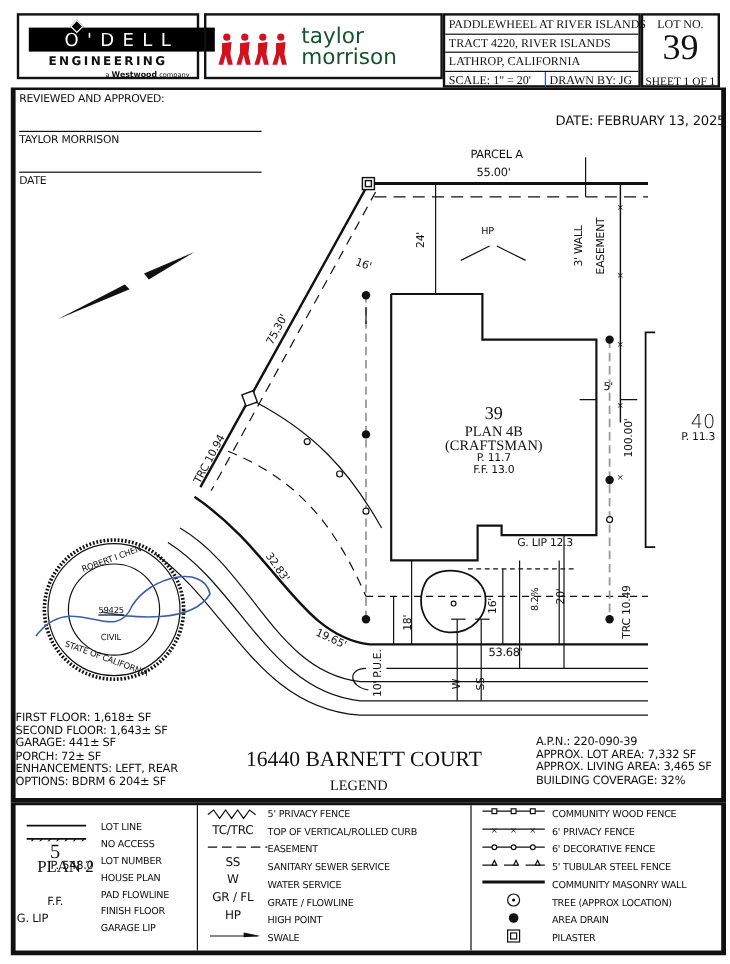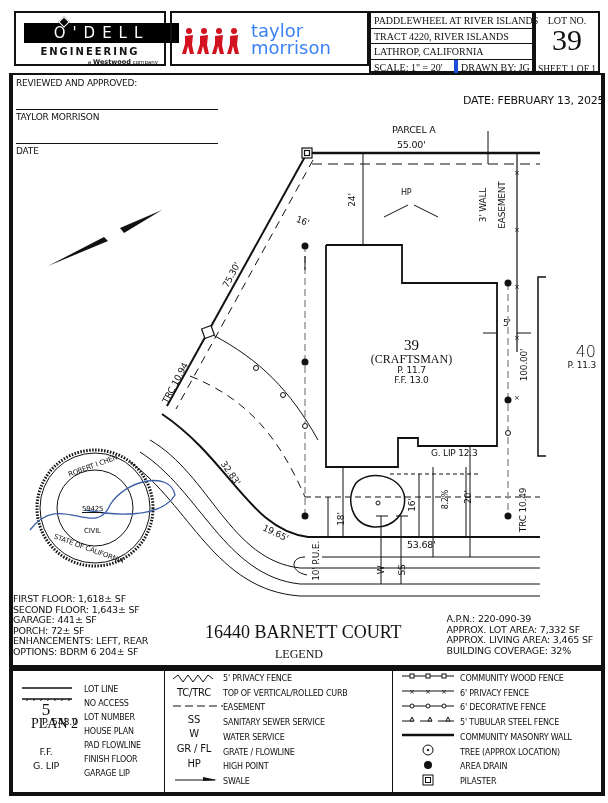--- a/index.html
+++ b/index.html
@@ -12,26 +12,26 @@
   
   .hdr-box { border: 2px solid #111; }
   .odell { left: 14px; top: 11px; width: 152px; height: 55px; }
   .odell-black { position: absolute; left: 8px; top: 10px; width: 155px; height: 20px; background: #000; color: #fff;
     font-family: "DejaVu Sans", sans-serif; font-size: 15px; letter-spacing: 7px; text-align: center; line-height: 20px; }
   .odell-diamond { position: absolute; left: 44px; top: 5px; width: 8px; height: 8px; background: #000; border: 1.5px solid #fff; transform: rotate(45deg); }
   .odell-eng { position: absolute; left: 0; right: 0; top: 33px; text-align: center; font-family: "DejaVu Sans", sans-serif; font-weight: bold; font-size: 10px; letter-spacing: 2px; }
   .odell-wood { position: absolute; left: 0; right: 6px; top: 45px; text-align: right; font-size: 5.5px; }
   .odell-wood b { font-size: 6.5px; }
   .tm { left: 170px; top: 11px; width: 199px; height: 55px; }
-  .tm-text { position: absolute; left: 79px; top: 9px; font-family: "DejaVu Sans", sans-serif; font-size: 18px; line-height: 17px; color: #3b82f6; }
+  .tm-text { position: absolute; left: 79px; top: 9px; font-family: "DejaVu Sans", sans-serif; font-size: 18px; line-height: 17px; color: #14532d; }
   .proj { left: 369px; top: 11px; width: 165px; height: 62px; }
   .proj-row { height: 15.5px; border-bottom: 1px solid #111; font-family: "Liberation Serif", serif; font-size: 10px; line-height: 15px; padding-left: 3px; white-space: nowrap; }
   .proj-row:last-child { border-bottom: none; display: flex; padding-left: 0; }
   .proj-row .cell { padding-left: 3px; }
-  .proj-row .cell + .cell { border-left: 4px solid #1d4ed8; }
+  .proj-row .cell + .cell { border-left: 1px solid #1d4ed8; }
   .lot { left: 534px; top: 11px; width: 66px; height: 62px; text-align: center; }
   .lot-label { font-family: "Liberation Serif", serif; font-size: 10px; margin-top: 2px; }
   .lot-num { font-family: "Liberation Serif", serif; font-size: 30px; line-height: 28px; }
   .lot-sheet { font-family: "Liberation Serif", serif; font-size: 9.5px; margin-top: 10px; }
 
   .frame { left: 9px; top: 73px; width: 596px; height: 596px; border-left: 4px solid #111; border-right: 4px solid #111; border-top: 2px solid #111; border-bottom: 4px solid #111; }
   .legend-frame { left: 9px; top: 669px; width: 596px; height: 127px; border: 4px solid #111; border-top: 2px solid #111; }
   .sigline { border-bottom: 1px solid #111; width: 202px; }
 </style>
 </head>
@@ -211,20 +211,21 @@
 <div class="abs cad" style="left:466px;top:200px;transform:rotate(-90deg)">3' WALL</div>
 <div class="abs cad" style="left:478px;top:200px;transform:rotate(-90deg)">EASEMENT</div>
 <div class="abs cad" style="left:296px;top:216px;transform:rotate(20deg)">16'</div>
 <div class="abs cad" style="left:218px;top:270px;transform:rotate(-62deg)">75.30'</div>
 <div class="abs cad" style="left:153px;top:378px;transform:rotate(-62deg)">TRC 10.94</div>
 <div class="abs cad" style="left:503px;top:318px">5'</div>
 <div class="abs cad" style="left:508px;top:360px;transform:rotate(-90deg)">100.00'</div>
 
 <div class="abs" style="left:326px;top:338px;width:171px;text-align:center">
   <div class="serif" style="font-size:15px;line-height:15px">39</div>
+  <div class="serif" style="font-size:12px;line-height:12px">PLAN 4B</div>
   <div class="serif" style="font-size:12px;line-height:12px">(CRAFTSMAN)</div>
   <div class="cad" style="line-height:10px">P. 11.7</div>
   <div class="cad" style="line-height:10px">F.F. 13.0</div>
 </div>
 <div class="abs cad" style="left:431px;top:448px">G. LIP 12.3</div>
 
 <div class="abs" style="left:548px;top:344px;text-align:right;width:48px">
   <div style="font-family:'DejaVu Sans',sans-serif;font-size:16px;font-weight:300;line-height:16px">40</div>
   <div class="cad">P. 11.3</div>
 </div>
@@ -281,21 +282,21 @@
       <line x1="23" y1="19" x2="27" y2="14"></line>
         <line x1="30" y1="19" x2="34" y2="14"></line>
         <line x1="37" y1="19" x2="41" y2="14"></line>
         <line x1="44" y1="19" x2="48" y2="14"></line>
     </g>
   </svg>
   <div class="abs serif" style="left:0;width:64px;top:22px;text-align:center;font-size:17px;line-height:15px">5</div>
   <div class="abs serif" style="left:0;width:64px;top:37px;text-align:right;font-size:14px;line-height:13px">PLAN 2</div>
   <div class="abs cad" style="left:0;width:64px;top:36px;text-align:right;font-size:9.5px">P. 548.0</div>
   <div class="abs cad" style="left:0;width:64px;top:66px;text-align:center;font-size:9.5px">F.F.</div>
-  <div class="abs cad" style="left:0;width:64px;top:80px;text-align:center;font-size:9.5px">G. LIP</div>
+  <div class="abs cad" style="left:0;width:64px;top:80px;text-align:left;font-size:9.5px">G. LIP</div>
   <div class="abs cad" style="left:70px;top:3px;line-height:14px;font-size:8px">
     <div>LOT LINE</div>
     <div>NO ACCESS</div>
     <div>LOT NUMBER</div>
     <div>HOUSE PLAN</div>
     <div>PAD FLOWLINE</div>
     <div>FINISH FLOOR</div>
     <div>GARAGE LIP</div>
   </div>
 </div>

